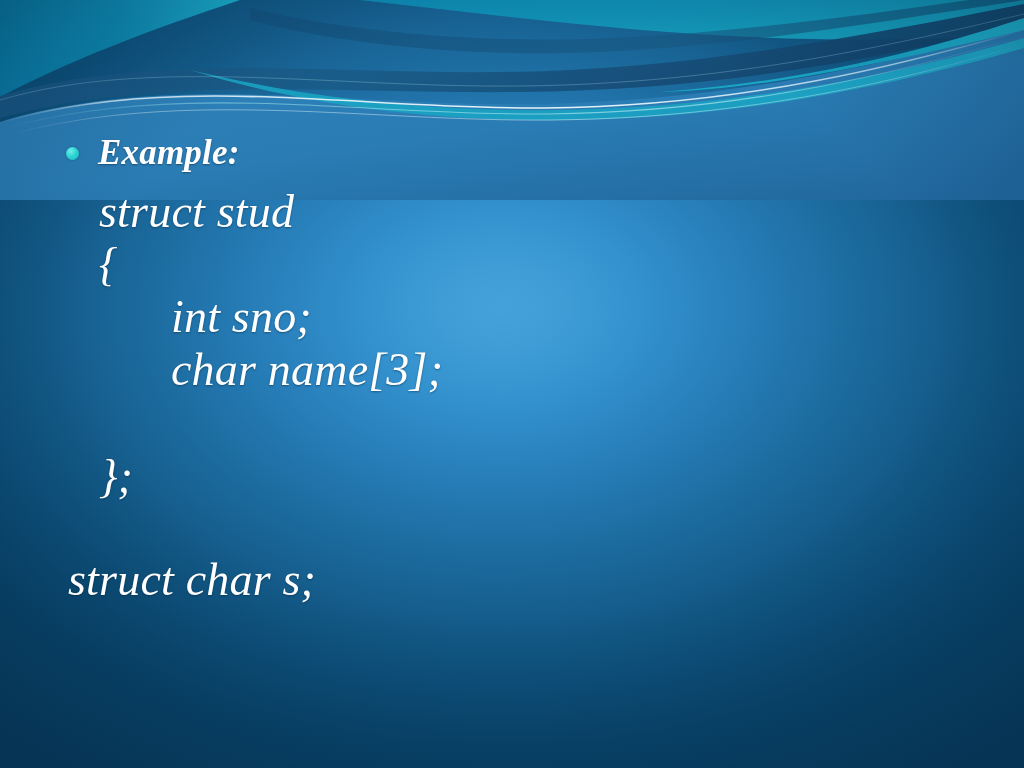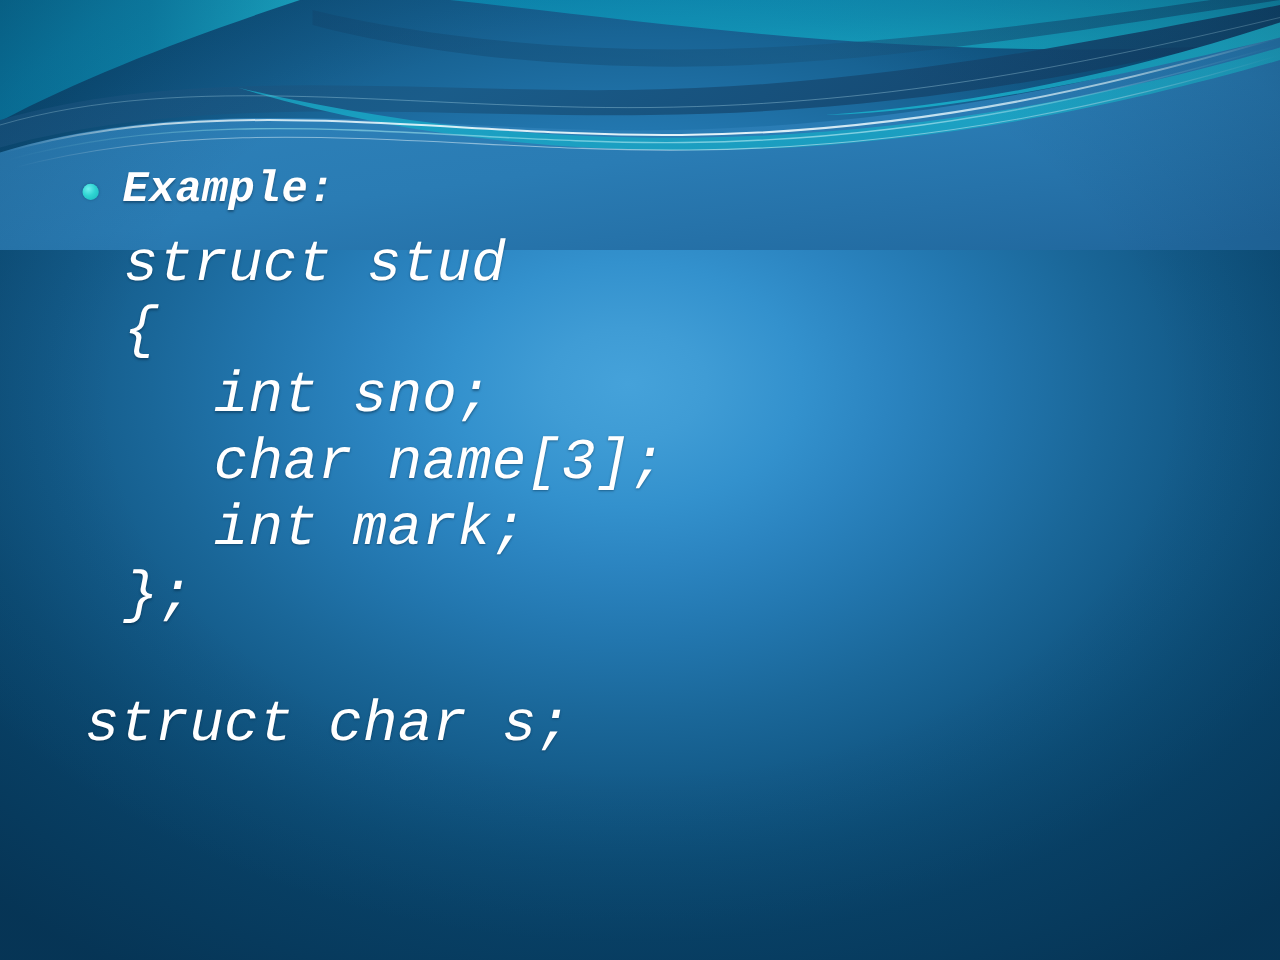--- a/index.html
+++ b/index.html
@@ -11,21 +11,20 @@
   body {
     font-family: "Liberation Serif", "DejaVu Serif", serif;
   }
 
   #slide {
     position: relative;
     width: 1024px;
     height: 768px;
     overflow: hidden;
     background-color: #3b82f6;
-    font-family: Liberation Mono, monospace;
   }
 
   
   .bg-base {
     position: absolute;
     inset: 0;
     background:
       radial-gradient(ellipse 62% 58% at 49% 40%,
         #45a2da 0%,
         #3f9cd5 10%,
@@ -181,20 +180,19 @@
     <div class="line heading" style="left:98px; top:135px;">Example:</div>
 
     <div class="line" style="left:99px; top:189px;">struct stud</div>
 
     <div class="line" style="left:99px; top:242px;">{</div>
 
     <div class="line" style="left:171px; top:294px;text-align:center;">int sno;</div>
 
     <div class="line" style="left:171px; top:347px;">char name[3];</div>
 
-    <div class="line" style="left:171px; top:400px;">int mark;</div>
 
     <div class="line" style="left:99px; top:454px;">};</div>
 
     <div class="line" style="left:68px; top:557px;">struct char s;</div>
 
   </div>
 </div>
 
 </body></html>

